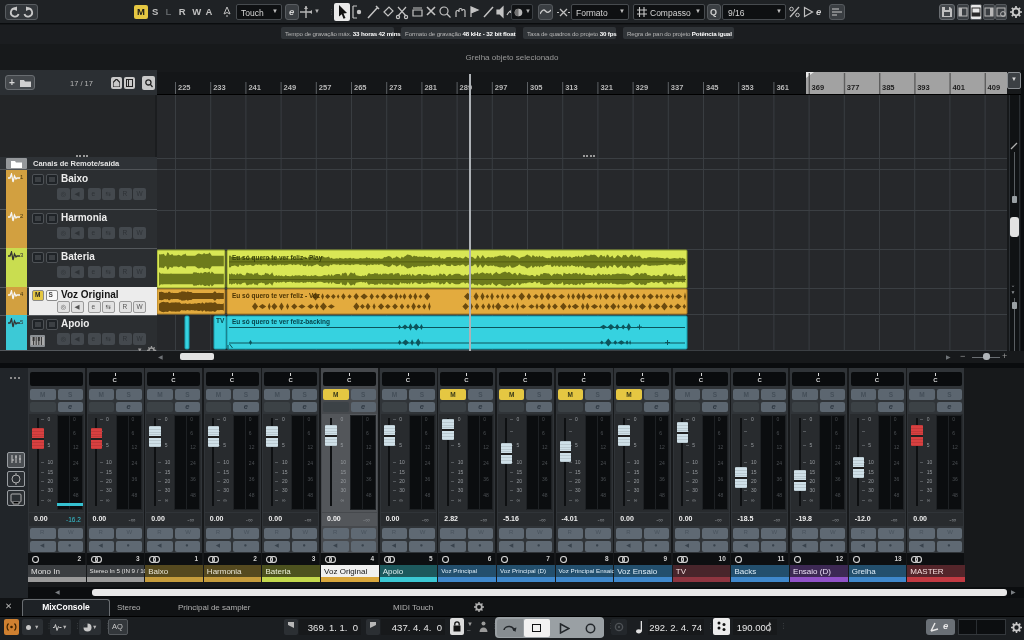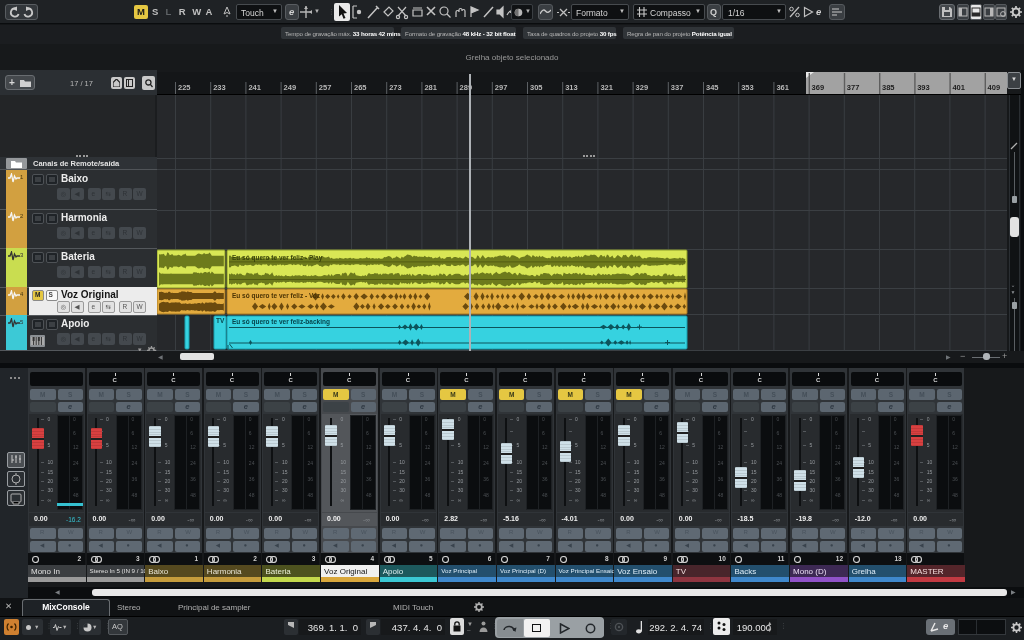--- a/index.html
+++ b/index.html
@@ -79,21 +79,21 @@
 <div class="a" style="left:619px;top:8px;font-size:6px;color:#c0c0c0;white-space:nowrap;">▼</div>
 <div class="a " style="left:633px;top:4px;width:72px;height:16px;background:#0e1012;border:1px solid #474b4f;border-radius:2px;"></div>
 <svg class="a" style="left:637px;top:7px" width="10" height="10" viewBox="0 0 10 10" stroke="#c8c8c8">
     <path d="M2.5 0 v10 M7 0 v10 M0 3 h10 M0 7 h10" stroke-width="1.1"></path>
   </svg>
 <div class="a" style="left:650px;top:8px;font-size:8.5px;color:#d5d5d5;white-space:nowrap;">Compasso</div>
 <div class="a" style="left:695px;top:8px;font-size:6px;color:#c0c0c0;white-space:nowrap;">▼</div>
 <div class="a " style="left:707px;top:4px;width:14px;height:16px;background:#3a3e42;border:1px solid #55595d;border-radius:3px;"></div>
 <div class="a" style="left:710px;top:7px;font-size:9px;color:#d0d0d0;white-space:nowrap;font-weight:bold;">Q</div>
 <div class="a " style="left:722px;top:4px;width:64px;height:16px;background:#0e1012;border:1px solid #474b4f;border-radius:2px;"></div>
-<div class="a" style="left:728px;top:8px;font-size:8.5px;color:#d5d5d5;white-space:nowrap;">1/16</div>
+<div class="a" style="left:728px;top:8px;font-size:8.5px;color:#d5d5d5;white-space:nowrap;">9/16</div>
 <div class="a" style="left:776px;top:8px;font-size:6px;color:#c0c0c0;white-space:nowrap;">▼</div>
 <svg class="a" style="left:789px;top:6px" width="11" height="12" viewBox="0 0 11 12" stroke="#c0c0c0" fill="none">
     <path d="M1 11 L10 1" stroke-width="1.2"></path>
     <circle cx="2.5" cy="3" r="1.8"></circle>
     <circle cx="8.5" cy="9" r="1.8"></circle>
   </svg>
 <svg class="a" style="left:803px;top:6px" width="11" height="12" viewBox="0 0 11 12" stroke="#c0c0c0" fill="none">
     <path d="M1.5 1.5 L9.5 6 L1.5 10.5 Z" stroke-width="1.2"></path>
   </svg>
 <div class="a" style="left:816px;top:6px;font-size:9.5px;color:#d0d0d0;white-space:nowrap;font-weight:bold;font-style:italic;">e</div>
@@ -1271,21 +1271,21 @@
 <div class="a" style="left:802.06px;top:528.5px;font-size:6px;color:#49535d;white-space:nowrap;">R</div>
 <div class="a" style="left:830.06px;top:528.5px;font-size:6px;color:#49535d;white-space:nowrap;">W</div>
 <div class="a" style="left:802.06px;top:541.5px;font-size:5.5px;color:#39434d;white-space:nowrap;">◀</div>
 <div class="a" style="left:830.06px;top:541.5px;font-size:5.5px;color:#39434d;white-space:nowrap;">●</div>
 <div class="a " style="left:790.06px;top:553px;width:57px;height:12px;background:#0d0f11;"></div>
 <svg class="a" style="left:794.06px;top:556px" width="9" height="7" viewBox="0 0 9 7">
     <circle cx="3.5" cy="3.5" r="3" fill="none" stroke="#d0d0d0" stroke-width="1.1"></circle>
   </svg>
 <div class="a" style="left:790.06px;top:555px;font-size:6.5px;color:#d0d0d0;white-space:nowrap;width:53px;text-align:right;font-weight:bold;">12</div>
 <div class="a " style="left:790.06px;top:565px;width:57.6px;height:12px;background:#3d2954;"></div>
-<div class="a" style="left:793.06px;top:567px;font-size:8px;color:#ecdff5;white-space:nowrap;">Mono (D)</div>
+<div class="a" style="left:793.06px;top:567px;font-size:8px;color:#ecdff5;white-space:nowrap;">Ensaio (D)</div>
 <div class="a " style="left:790.06px;top:577px;width:57.6px;height:5px;background:#9052c8;"></div>
 <div class="a " style="left:848.68px;top:368px;width:57px;height:214px;background:#303438;"></div>
 <div class="a " style="left:850.68px;top:372px;width:53px;height:14px;background:#0a0c0e;border-radius:2px;"></div>
 <div class="a" style="left:874.68px;top:377px;font-size:6px;color:#d8d8d8;white-space:nowrap;font-weight:bold;">C</div>
 <div class="a " style="left:876.68px;top:373px;width:1px;height:3px;background:#d8d8d8;"></div>
 <div class="a " style="left:850.68px;top:389px;width:25.5px;height:11px;background:#5c6670;border-radius:2px;"></div>
 <div class="a" style="left:860.68px;top:390.5px;font-size:6.5px;color:#454f59;white-space:nowrap;font-weight:bold;">M</div>
 <div class="a " style="left:878.18px;top:389px;width:25.5px;height:11px;background:#5c6670;border-radius:2px;"></div>
 <div class="a" style="left:888.68px;top:390.5px;font-size:6.5px;color:#454f59;white-space:nowrap;font-weight:bold;">S</div>
 <div class="a " style="left:850.68px;top:401.5px;width:25.5px;height:10px;background:#3c4246;border-radius:2px;"></div>

